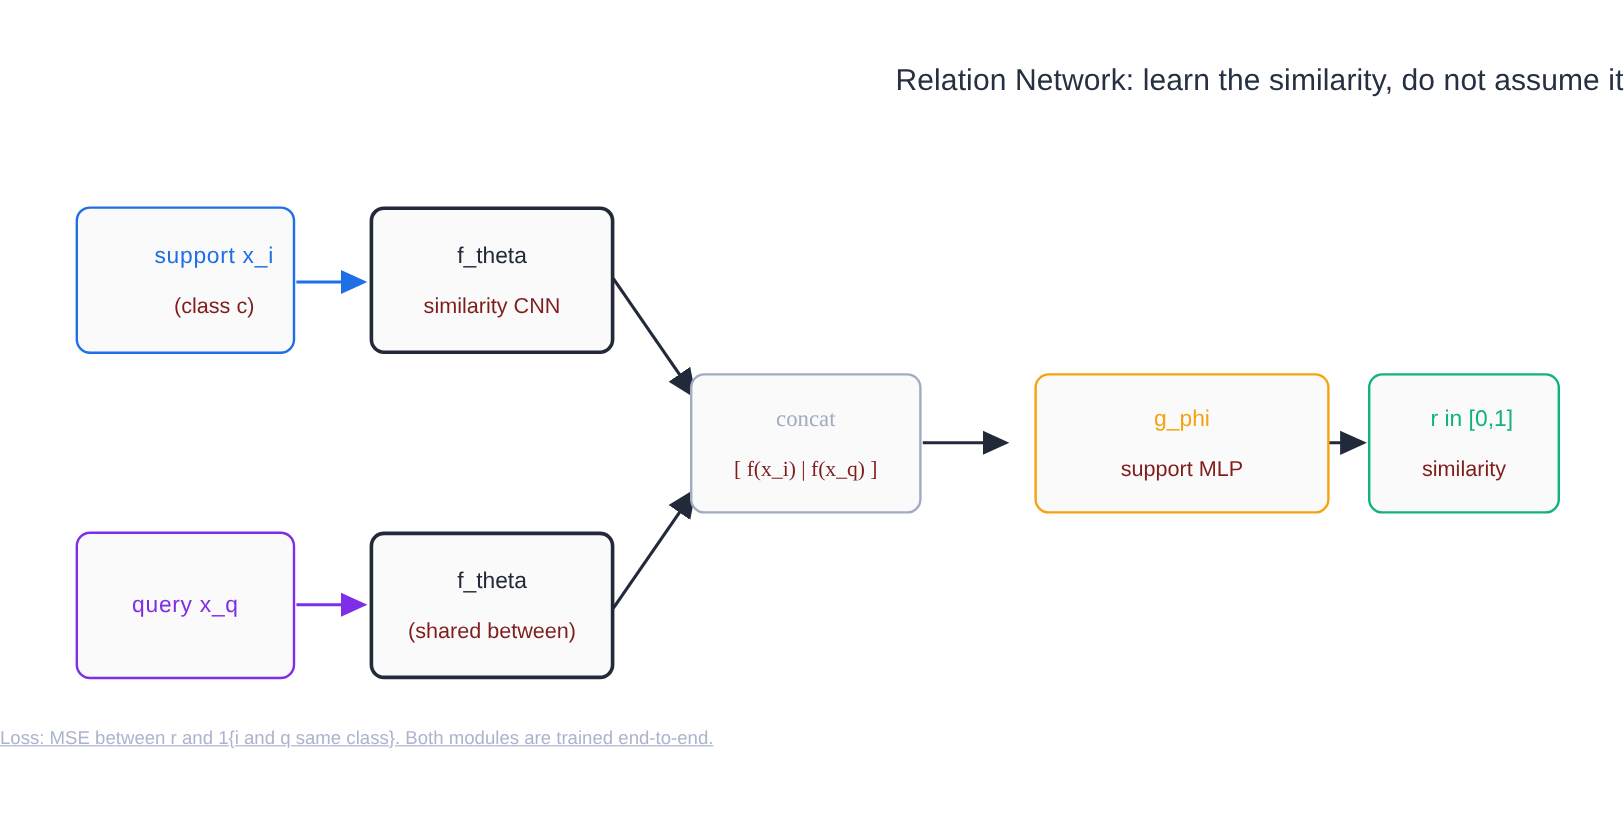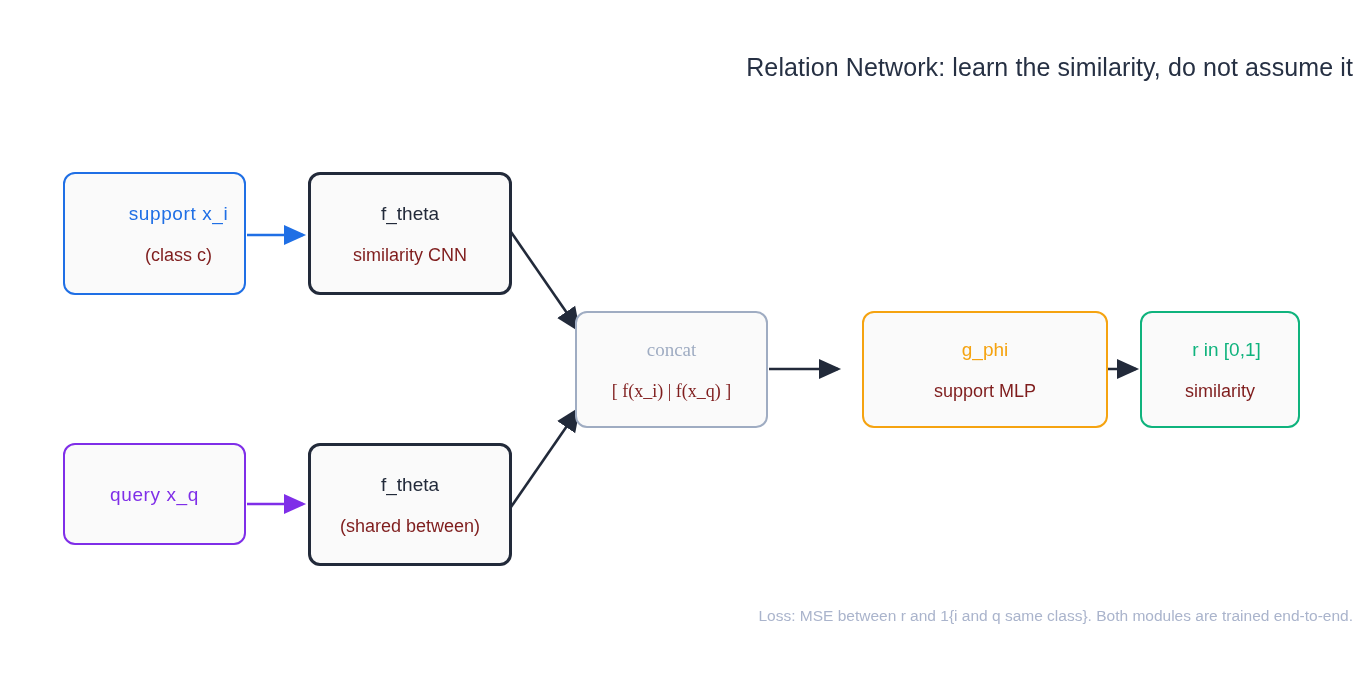--- a/index.html
+++ b/index.html
@@ -31,24 +31,25 @@
     letter-spacing: 0.1px;
     white-space: nowrap;
   }
 
   
   #diagram-caption {
     position: absolute;
     left: 0;
     top: 607px;
     width: 1353px;
-    text-align: right;
+    text-align: left;
     font-size: 15.5px;
     color: #aab4cc;
     white-space: nowrap;
+    text-decoration: underline;
   }
 
   
   .node {
     position: absolute;
     box-sizing: border-box;
     background: #fafafa;
     border-radius: 12px;
     border-style: solid;
     display: flex;
@@ -69,21 +70,21 @@
 
   
   #node-support  { left: 63px;   top: 172px; width: 183px; height: 123px;
                    border-width: 2.5px; border-color: #1f6fe5; padding-left: 48px; }
   #node-support .title { color: #1f6fe5; letter-spacing: 0.6px; }
 
   #node-ftheta-top { left: 308px; top: 172px; width: 204px; height: 123px;
                    border-width: 3px; border-color: #222a3a; }
   #node-ftheta-top .title { color: #222a3a; }
 
-  #node-query    { left: 63px;   top: 443px; width: 183px; height: 102px;
+  #node-query    { left: 63px;   top: 443px; width: 183px; height: 123px;
                    border-width: 2.5px; border-color: #7f2ee8; }
   #node-query .title { color: #7f2ee8; letter-spacing: 0.6px; }
 
   #node-ftheta-bot { left: 308px; top: 443px; width: 204px; height: 123px;
                    border-width: 3px; border-color: #222a3a; }
   #node-ftheta-bot .title { color: #222a3a; }
 
   #node-concat   { left: 575px;  top: 311px; width: 193px; height: 117px;
                    border-width: 2.5px; border-color: #9facc2; font-family: Liberation Serif, serif; }
   #node-concat .title { color: #9facc2; }

